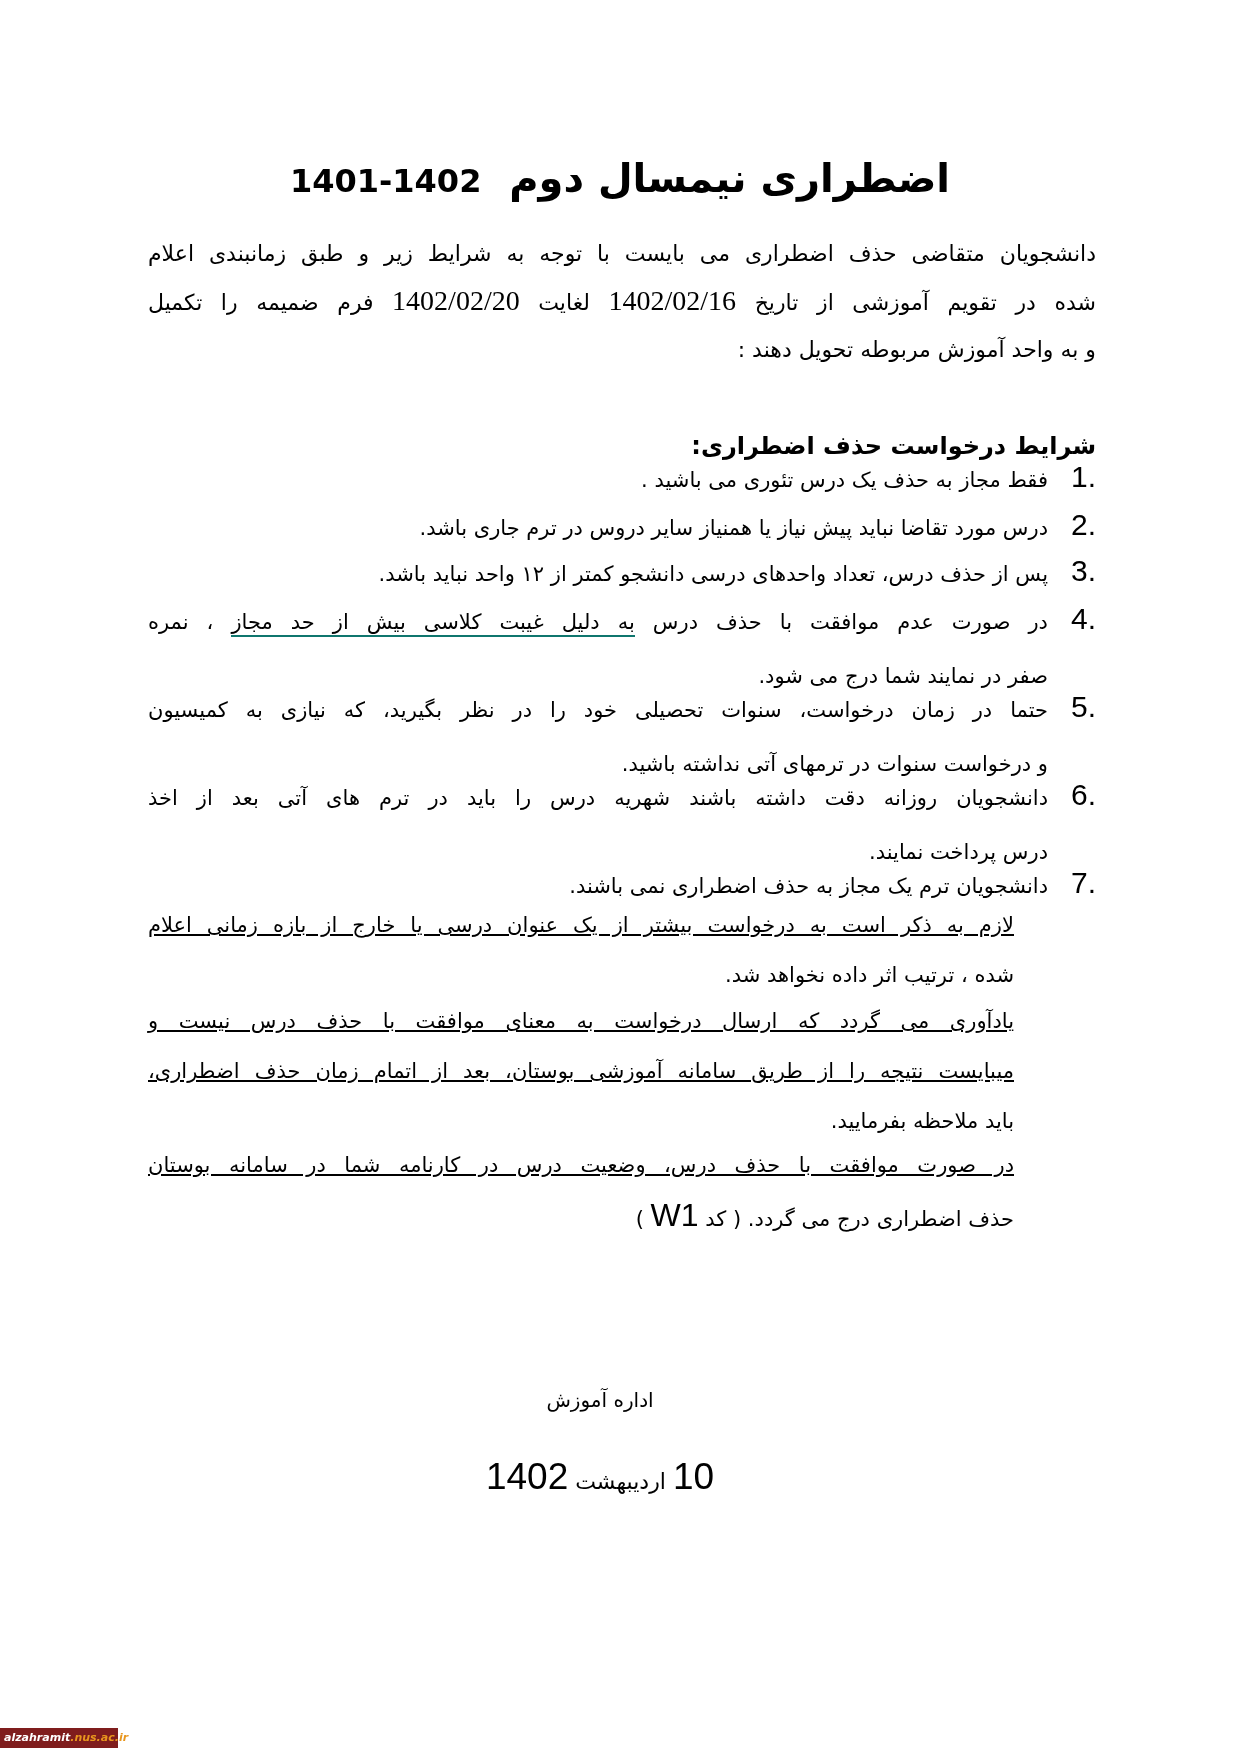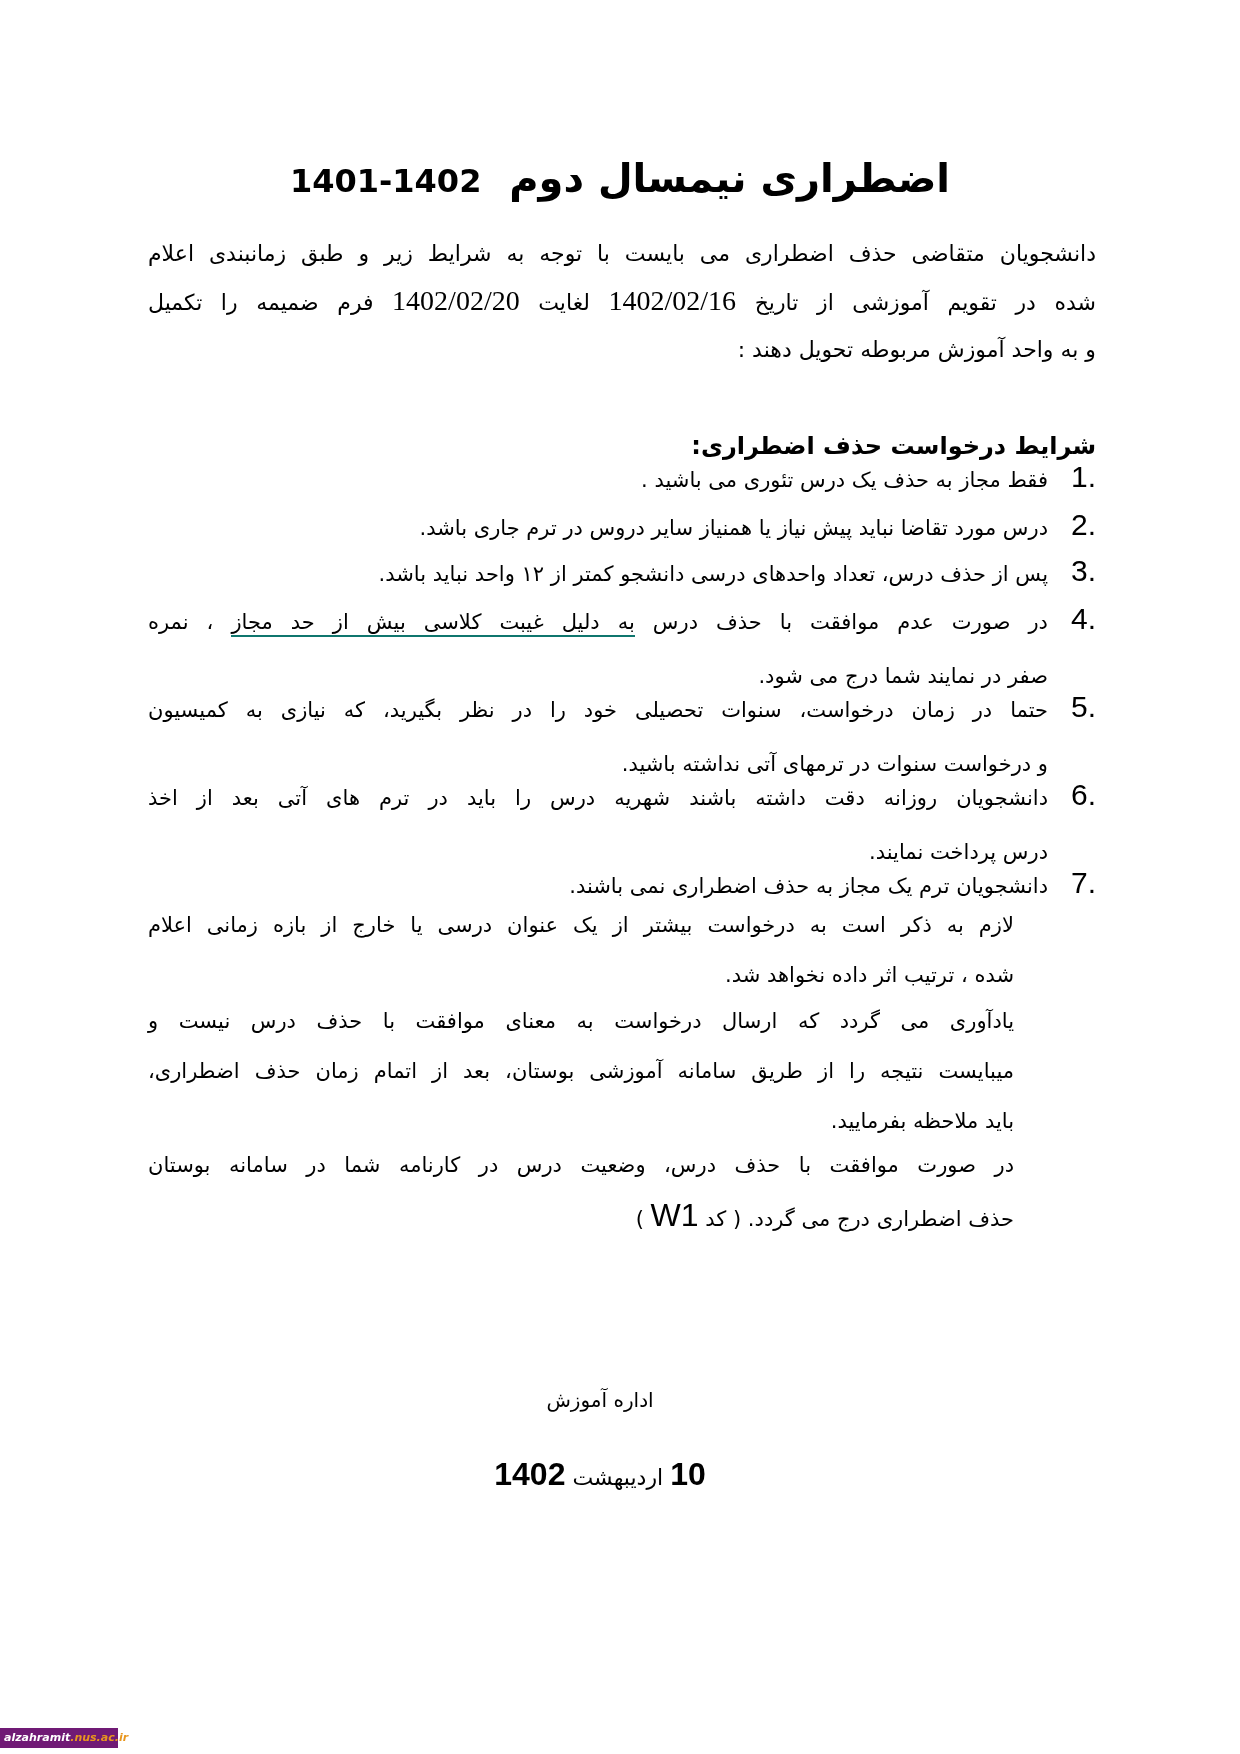--- a/index.html
+++ b/index.html
@@ -84,50 +84,50 @@
 
     .note {
       position: absolute;
       left: 148px;
       width: 866px;
       direction: rtl;
       font-size: 21px;
       line-height: 50px;
     }
     .note .line { display: block; white-space: nowrap; }
-    .note .line.j { text-align: justify; text-align-last: justify; }
+    .note .line.j { text-align: justify; text-align-last: justify; text-decoration: underline; }
     .note .code { font-family: "Liberation Sans", sans-serif; font-size: 32px; }
 
     .signature {
       position: absolute;
       left: 420px;
       width: 360px;
       text-align: center;
       direction: rtl;
       font-size: 20px;
       top: 1388px;
     }
     .date-line {
       position: absolute;
       left: 420px;
       width: 360px;
       text-align: center;
       direction: rtl;
       font-size: 22px;
       top: 1456px;
     }
-    .date-line .num { font-family: "Liberation Sans", sans-serif; font-weight: bold; font-size: 32px; }
+    .date-line .num { font-family: "Liberation Sans", sans-serif; font-weight: normal; font-size: 37px; }
 
     .watermark {
       position: absolute;
       left: 0;
       top: 1728px;
       width: 118px;
       height: 20px;
-      background: #701a75;
+      background: #7f1d1d;
       font-family: "DejaVu Sans", sans-serif;
       font-style: italic;
       font-weight: bold;
       font-size: 11px;
       line-height: 20px;
       padding-left: 4px;
       box-sizing: border-box;
       white-space: nowrap;
     }
     .watermark .wm-a { color: #ffffff; }

